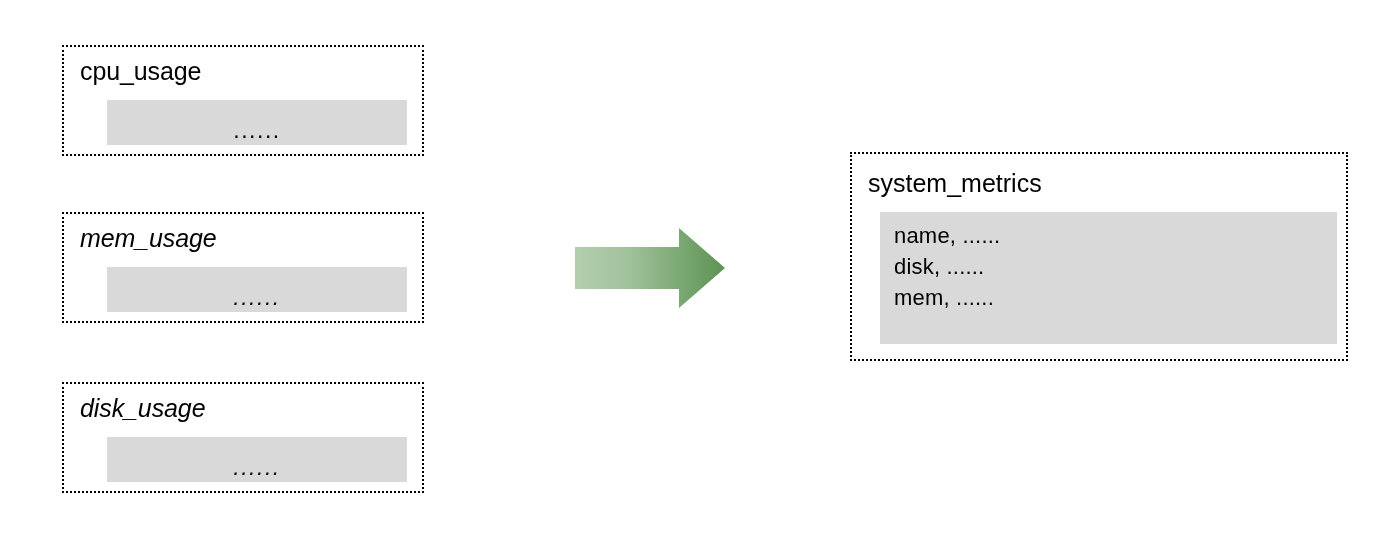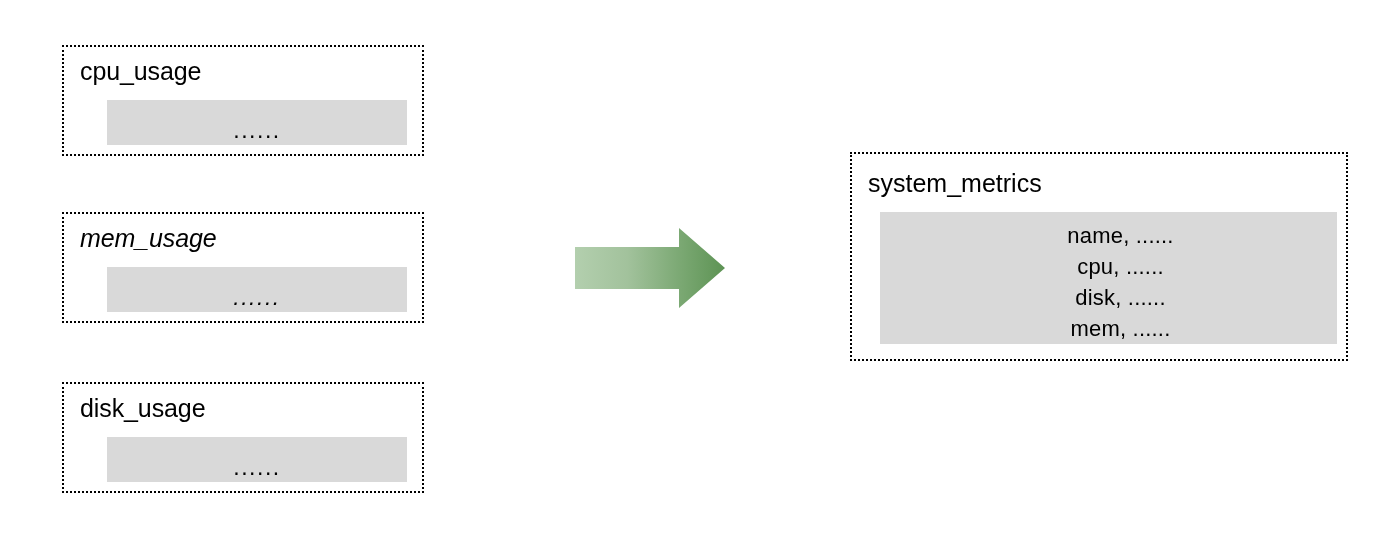--- a/index.html
+++ b/index.html
@@ -62,42 +62,41 @@
   
   .dest-box {
     position: absolute;
     left: 850px;
     top: 152px;
     width: 498px;
     height: 209px;
     box-sizing: border-box;
     border: 2px dotted #000000;
     background: #ffffff;
-    text-align: center;
   }
 
   .dest-title {
     position: absolute;
     left: 16px;
     top: 14px;
     font-size: 25px;
     line-height: 30px;
     color: #000000;
     white-space: nowrap;
   }
 
   .dest-body {
     position: absolute;
     left: 28px;
     top: 58px;
     width: 457px;
     height: 132px;
     background: #d9d9d9;
     box-sizing: border-box;
-    padding: 8px 0 0 24px;
+    padding: 8px 0 0 14px;
   }
 
   .dest-row {
     font-size: 22px;
     line-height: 31px;
     color: #000000;
     white-space: nowrap;
     letter-spacing: 0.2px;
   }
 
@@ -127,21 +126,21 @@
     </div>
   </div>
 
   <div class="table-box" style="left:62px; top:212px; width:362px; height:111px;font-style:italic;">
     <div class="table-title">mem_usage</div>
     <div class="table-body" style="left:43px; top:53px; width:300px; height:45px;">
       <div class="body-ellipsis">......</div>
     </div>
   </div>
 
-  <div class="table-box" style="left:62px; top:382px; width:362px; height:111px;">
+  <div class="table-box" style="left:62px; top:382px; width:362px; height:111px;font-style:italic;">
     <div class="table-title">disk_usage</div>
     <div class="table-body" style="left:43px; top:53px; width:300px; height:45px;">
       <div class="body-ellipsis">......</div>
     </div>
   </div>
 
   <div class="arrow-wrap">
     <svg viewBox="0 0 156 88" xmlns="http://www.w3.org/2000/svg">
       <defs>
         <linearGradient id="arrowGrad" x1="0" y1="0" x2="1" y2="0">
@@ -152,19 +151,18 @@
         </linearGradient>
       </defs>
       <polygon points="3,23 107,23 107,4 153,44 107,84 107,65 3,65" fill="url(#arrowGrad)"></polygon>
     </svg>
   </div>
 
   <div class="dest-box">
     <div class="dest-title">system_metrics</div>
     <div class="dest-body">
       <div class="dest-row">name, ......</div>
-      <div class="dest-row">cpu, ......</div>
       <div class="dest-row">disk, ......</div>
       <div class="dest-row">mem, ......</div>
     </div>
   </div>
 
 </div>
 
 </body></html>

